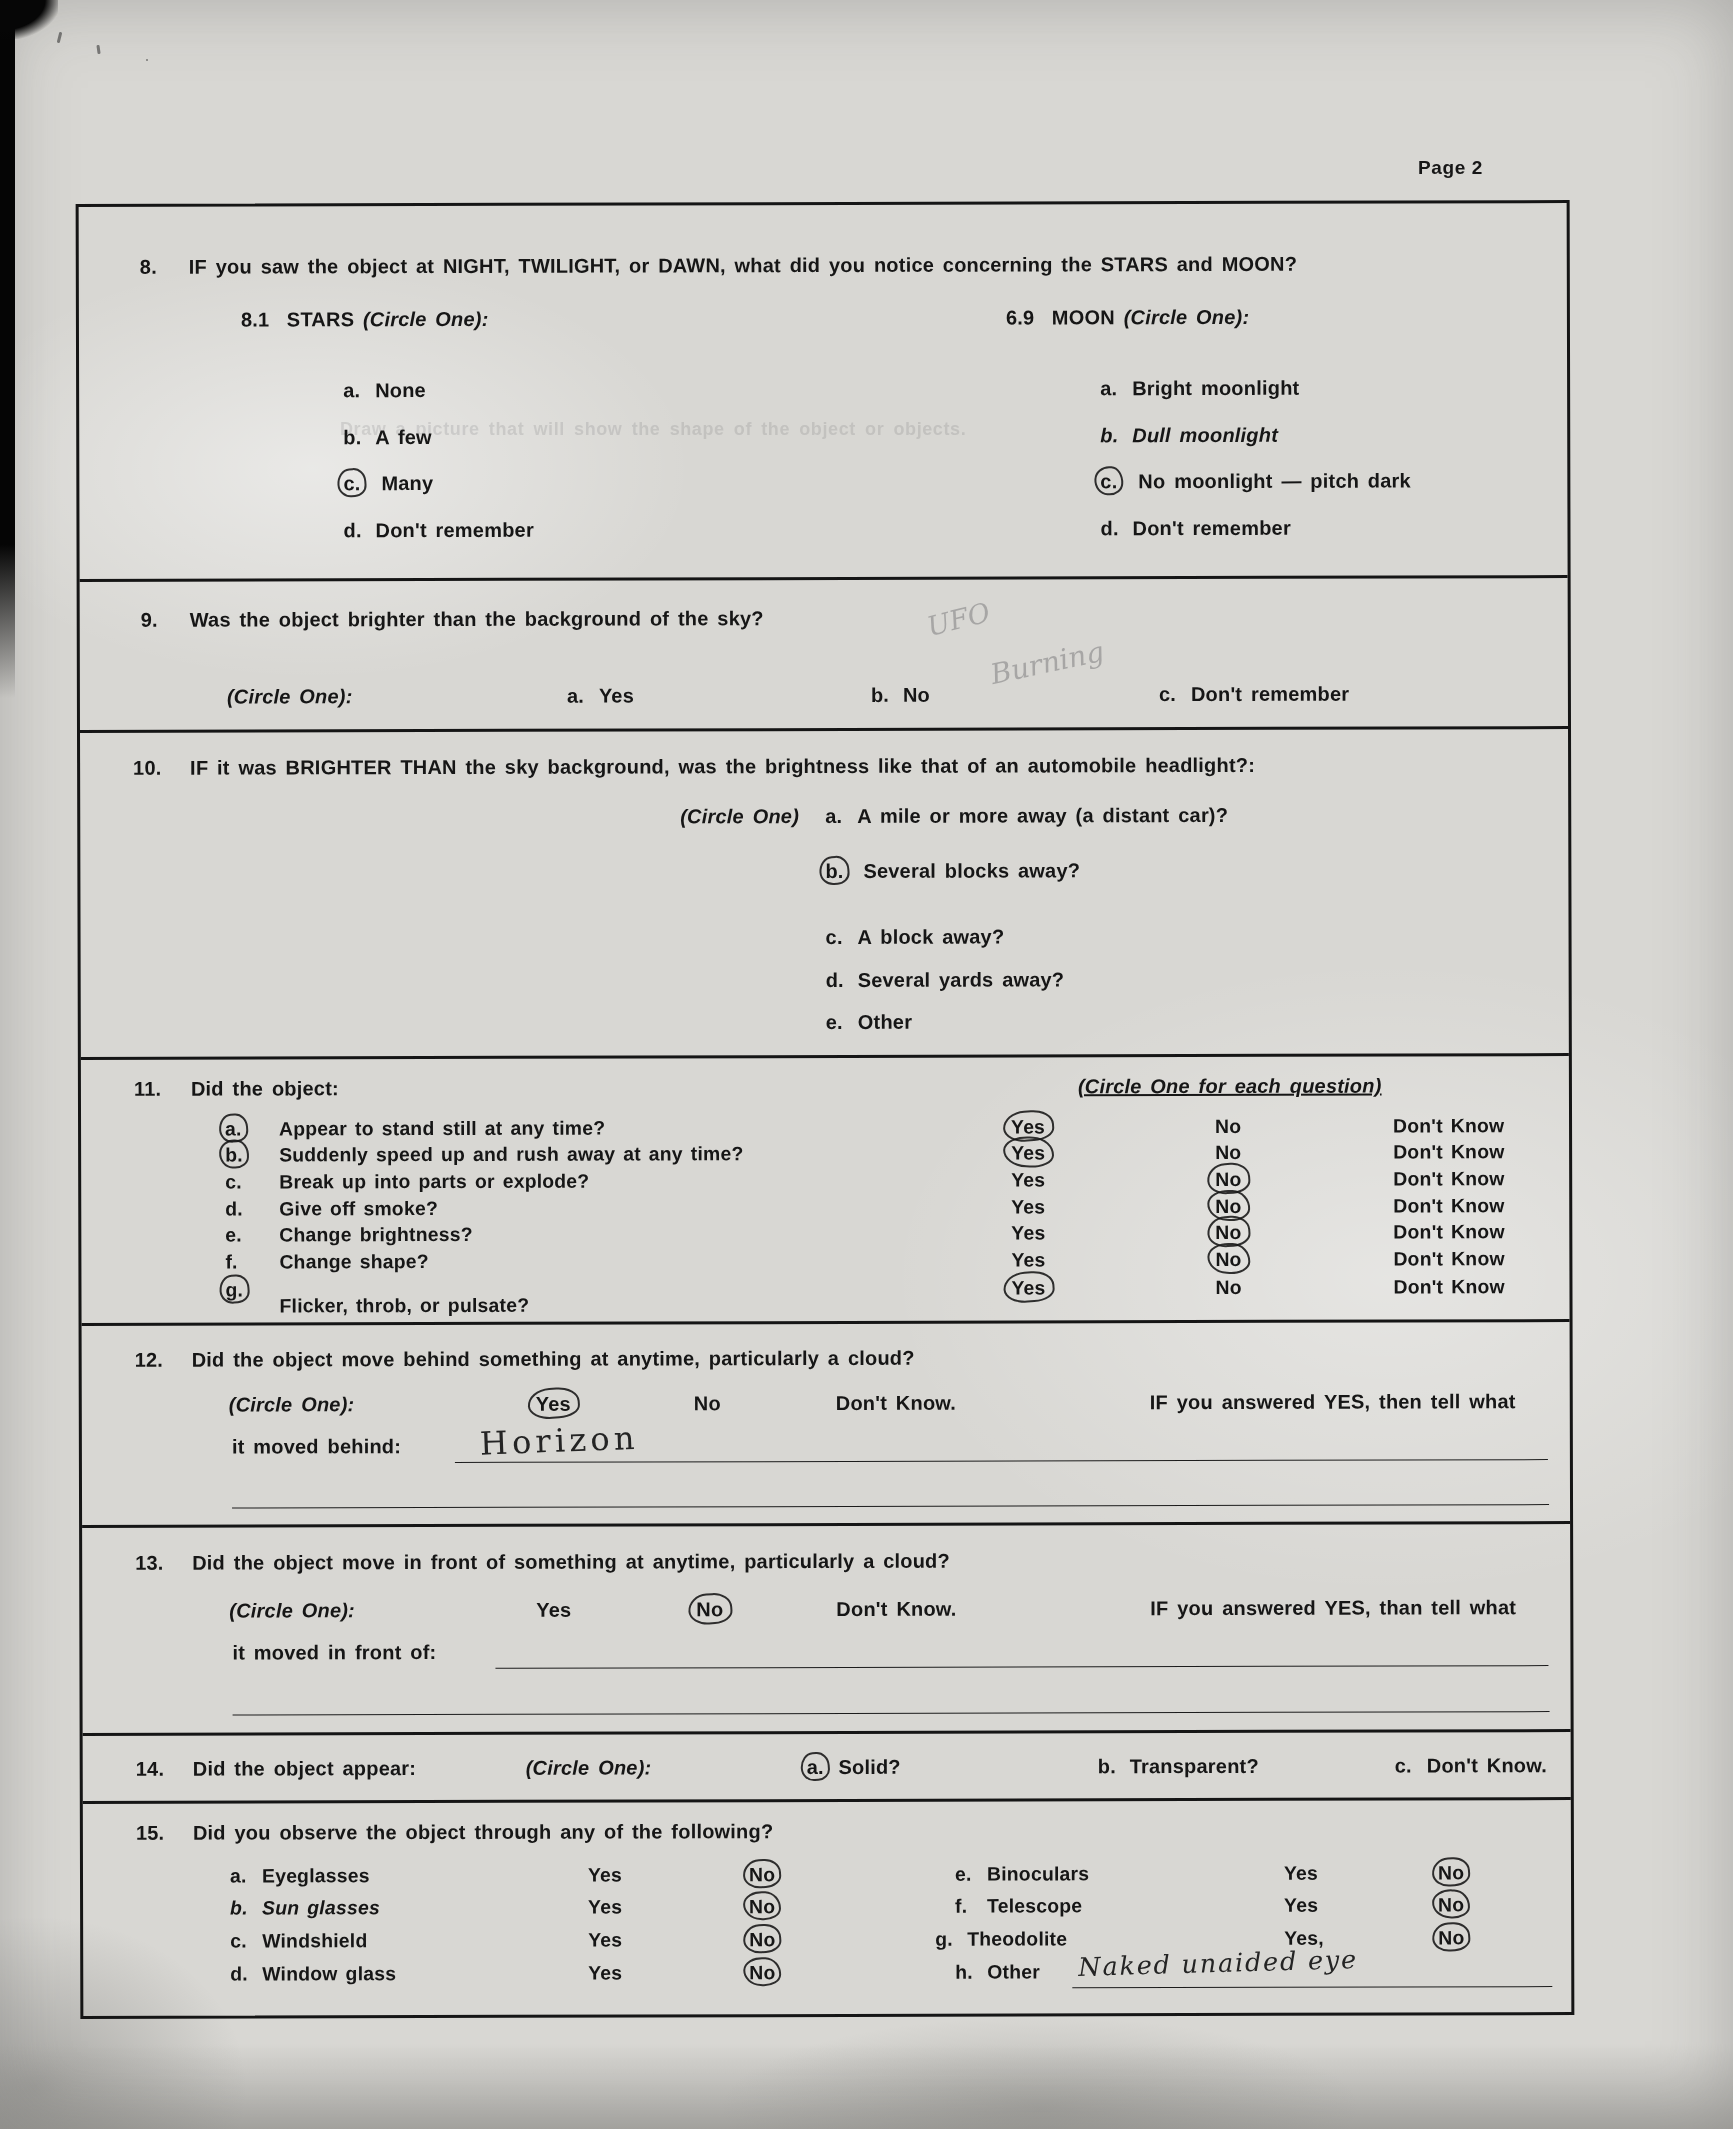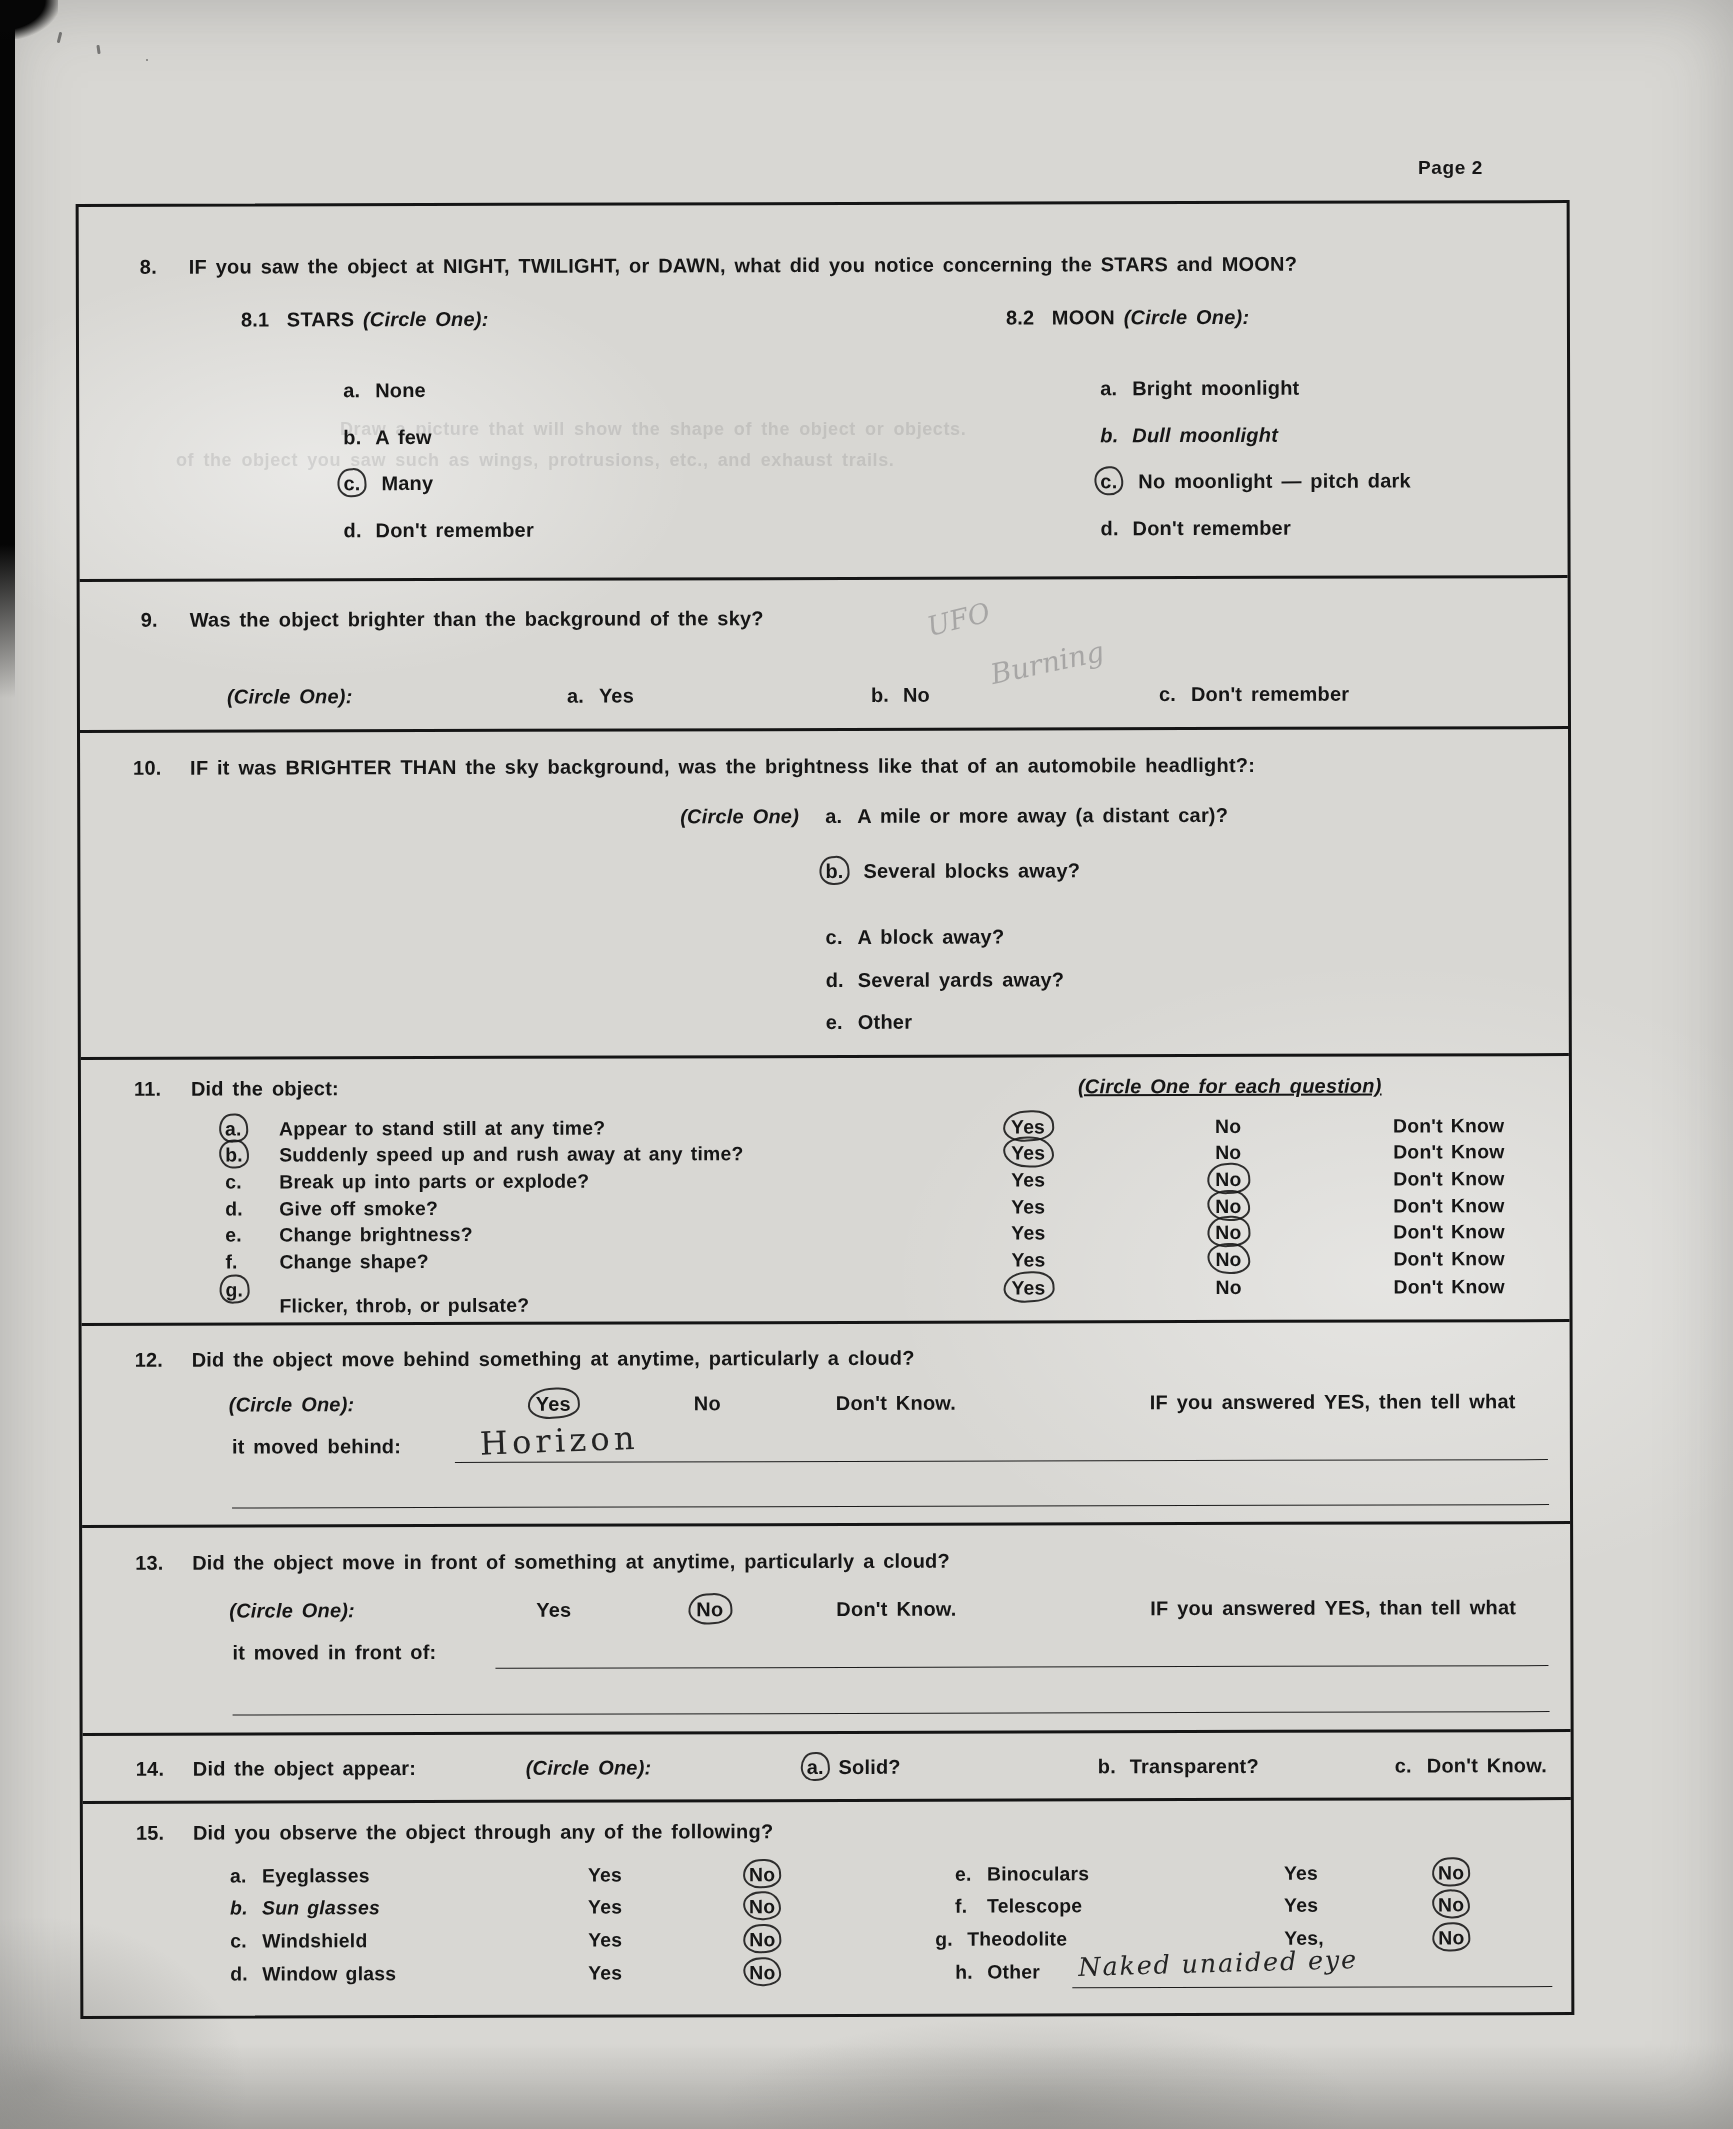--- a/index.html
+++ b/index.html
@@ -67,40 +67,39 @@
 <div id="page">
 
   <div class="edge-strip"></div>
   <div class="edge-corner"></div>
   <div class="edge-bottom"></div>
   <div class="speck" style="left:58px;top:32px;width:3px;height:11px;transform:rotate(14deg);"></div>
   <div class="speck" style="left:97px;top:45px;width:3px;height:8.5px;transform:rotate(-8deg);"></div>
   <div class="speck" style="left:146px;top:59px;width:2.4px;height:2.4px;"></div>
 
   <div class="bleed" style="left:340px;top:419px;">Draw a picture that will show the shape of the object or objects.</div>
-  <div class="bleed" style="left:176px;top:450px;">of the object you saw such as wings, protrusions, etc., and exhaust trails.</div>
 
   <div class="pagenum">Page 2</div>
 
   <div id="mainbox">
 
     <div class="sec" style="height:375px;">
       <span class="abs t" style="left:61px;top:49px;">8.</span>
       <span class="abs t" style="left:110px;top:49px;">IF you saw the object at NIGHT, TWILIGHT, or DAWN, what did you notice concerning the STARS and MOON?</span>
 
       <span class="abs t" style="left:162px;top:102px;">
         <span>8.1</span>&nbsp;&nbsp;<span>STARS</span>&nbsp;<span class="it">(Circle One):</span>
       </span>
       <span class="abs t" style="left:264px;top:173px;"><span class="lt">a.</span><span>None</span></span>
       <span class="abs t" style="left:264px;top:220px;"><span class="lt">b.</span><span>A few</span></span>
       <span class="abs t" style="left:264px;top:266px;"><span class="lt"><span class="circ small">c.</span></span><span style="margin-left:6px;">Many</span></span>
       <span class="abs t" style="left:264px;top:313px;"><span class="lt">d.</span><span>Don't remember</span></span>
 
       <span class="abs t" style="left:927px;top:102px;">
-        <span>8.2</span>&nbsp;&nbsp;<span>MOON</span>&nbsp;<span class="it">(Circle One):</span>
+        <span>6.9</span>&nbsp;&nbsp;<span>MOON</span>&nbsp;<span class="it">(Circle One):</span>
       </span>
       <span class="abs t" style="left:1021px;top:173px;"><span class="lt">a.</span><span>Bright moonlight</span></span>
       <span class="abs t" style="left:1021px;top:220px;font-style:italic;"><span class="lt">b.</span><span>Dull moonlight</span></span>
       <span class="abs t" style="left:1021px;top:266px;"><span class="lt"><span class="circ small t2x">c.</span></span><span style="margin-left:6px;">No moonlight — pitch dark</span></span>
       <span class="abs t" style="left:1021px;top:313px;"><span class="lt">d.</span><span>Don't remember</span></span>
     </div>
 
     <div class="sec" style="height:151px;">
       <span class="abs t" style="left:61px;top:27px;">9.</span>
       <span class="abs t" style="left:110px;top:27px;">Was the object brighter than the background of the sky?</span>

